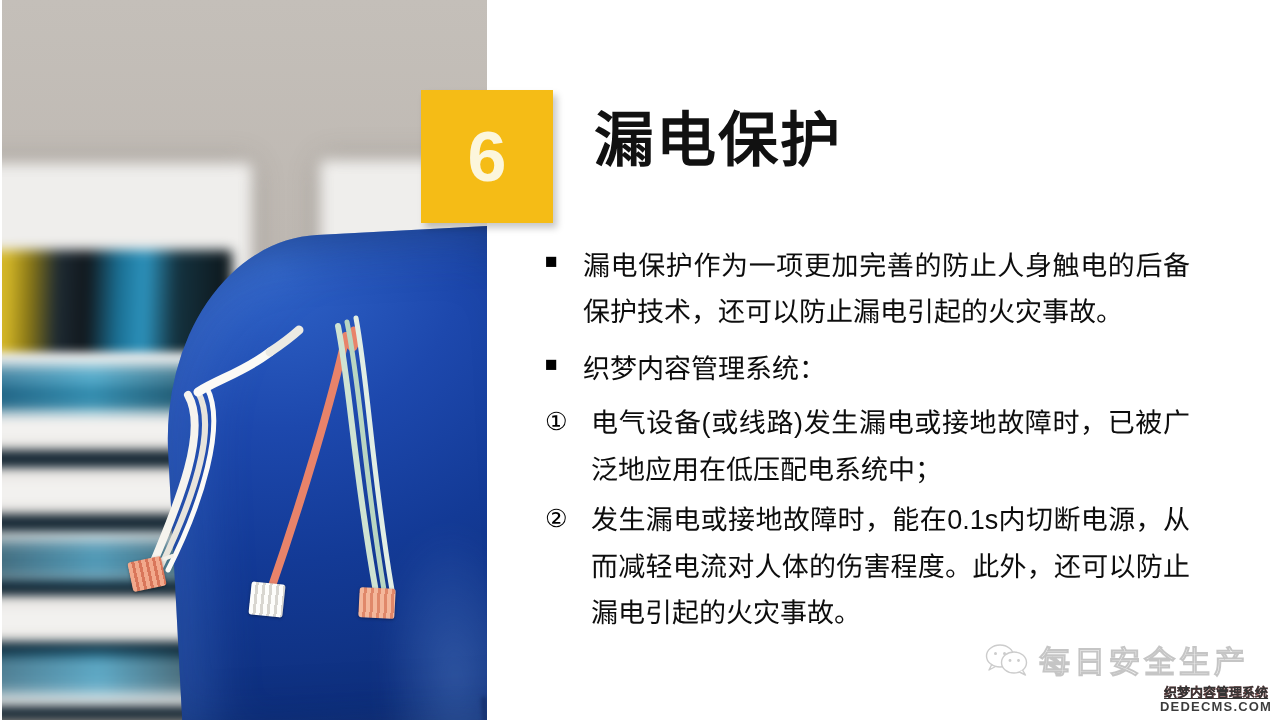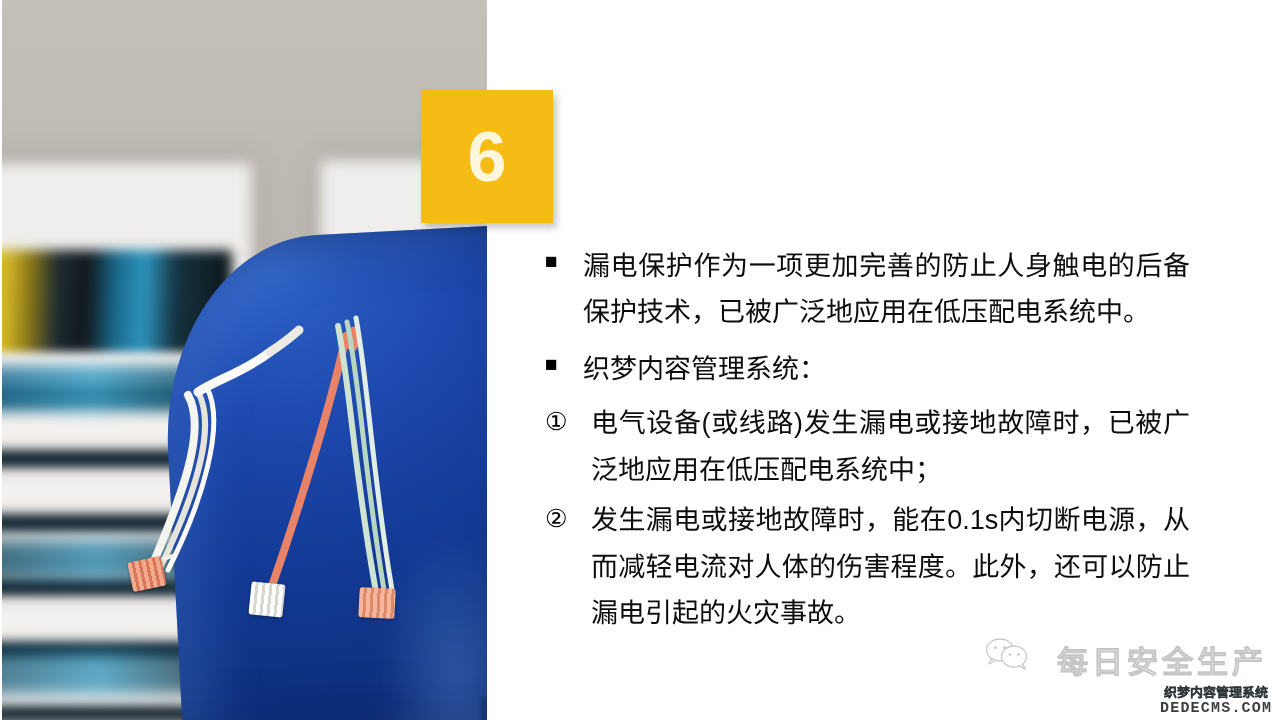--- a/index.html
+++ b/index.html
@@ -264,54 +264,55 @@
   .para.bullet-1  { margin-bottom: 10px; }
   .para.bullet-2  { margin-bottom: 8px; }
   .para.numbered  { margin-bottom: 4px; }
 
   
   .wm-wechat {
     position: absolute;
     left: 985px;
     top: 637px;
     display: flex;
-    align-items: flex-start;
-    gap: 28px;
+    align-items: center;
+    gap: 10px;
     opacity: .50;
   }
   .wm-wechat .wm-text {
     font-size: 31px;
     color: transparent;
     -webkit-text-stroke: 1px #8d8d8d;
     letter-spacing: 4px;
     font-weight: bold;
     text-shadow: 1px 1px 0 rgba(255,255,255,.85);
   }
   .wm-dede {
     position: absolute;
     left: 1160px;
     top: 686px;
     text-align: center;
     opacity: .85;
   }
   .wm-dede .dede-cn {
     font-size: 13px;
     font-weight: bold;
-    color: #0369a1;
+    color: #ef4444;
     letter-spacing: 0px;
     line-height: 1.1;
+    text-decoration: underline;
     -webkit-text-stroke: .4px #111;
   }
   .wm-dede .dede-en {
-    font-size: 15px;
+    font-size: 13px;
     font-weight: bold;
     color: #1a1a1a;
     letter-spacing: 1.2px;
     line-height: 1.15;
-    font-family: Liberation Mono, monospace;
+    font-family: Liberation Sans, sans-serif;
   }
 </style>
 </head>
 <body>
 
 <div class="slide">
 
   <div class="photo">
     <div class="photo-wall"></div>
     <div class="panel-a"></div>
@@ -349,26 +350,27 @@
 
     <div class="conn conn-orange-1"></div>
     <div class="conn conn-white"></div>
     <div class="conn conn-orange-2"></div>
   </div>
 
   <div class="badge">
     <div class="badge-num">6</div>
   </div>
 
+  <div class="title">漏电保护</div>
 
   <div class="body-block">
 
     <div class="para bullet-1">
       <span class="marker">■</span>
-      <span class="text">漏电保护作为一项更加完善的防止人身触电的后备保护技术，已被广泛地应用在低压配电系统中。</span>
+      <span class="text">漏电保护作为一项更加完善的防止人身触电的后备保护技术，还可以防止漏电引起的火灾事故。</span>
     </div>
 
     <div class="para bullet-2">
       <span class="marker">■</span>
       <span class="text">织梦内容管理系统：</span>
     </div>
 
     <div class="para numbered">
       <span class="marker">①</span>
       <span class="text">电气设备(或线路)发生漏电或接地故障时，已被广泛地应用在低压配电系统中；</span>

